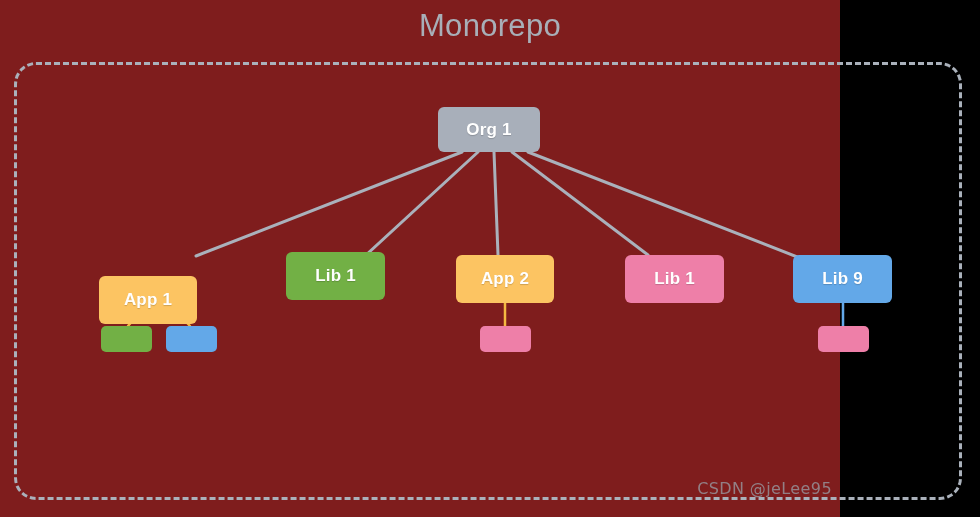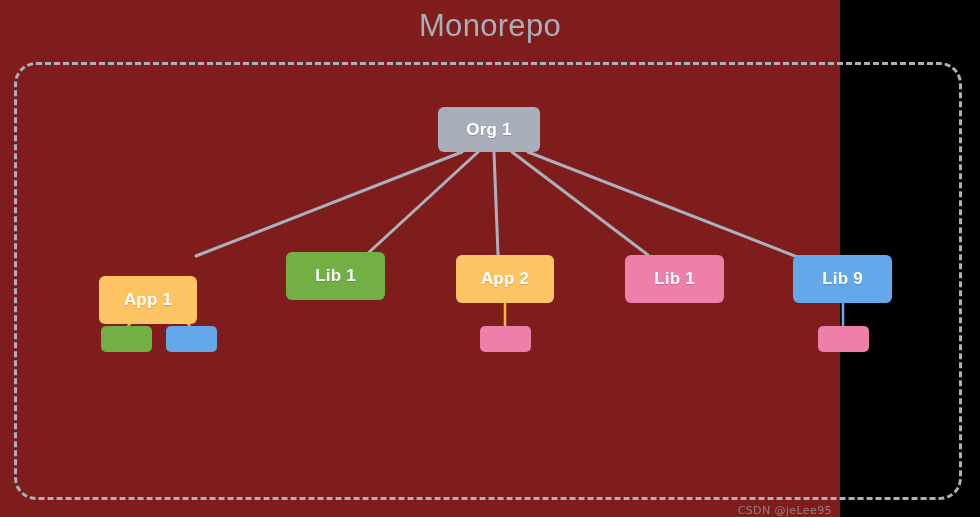--- a/index.html
+++ b/index.html
@@ -62,23 +62,23 @@
     text-shadow: 0 1px 1px rgba(0,0,0,0.18);
   }
   .leaf {
     position: absolute;
     box-sizing: border-box;
     border-radius: 5px;
   }
   #watermark {
     position: absolute;
     right: 8px;
-    bottom: 0;
+    bottom: 19px;
     color: #9aa0a8;
-    font-size: 11px;
+    font-size: 16px;
     letter-spacing: 0.4px;
     opacity: 0.75;
     font-family: "DejaVu Sans", sans-serif;
     white-space: nowrap;
     text-align: center;
   }
 </style>
 </head>
 <body>
 

